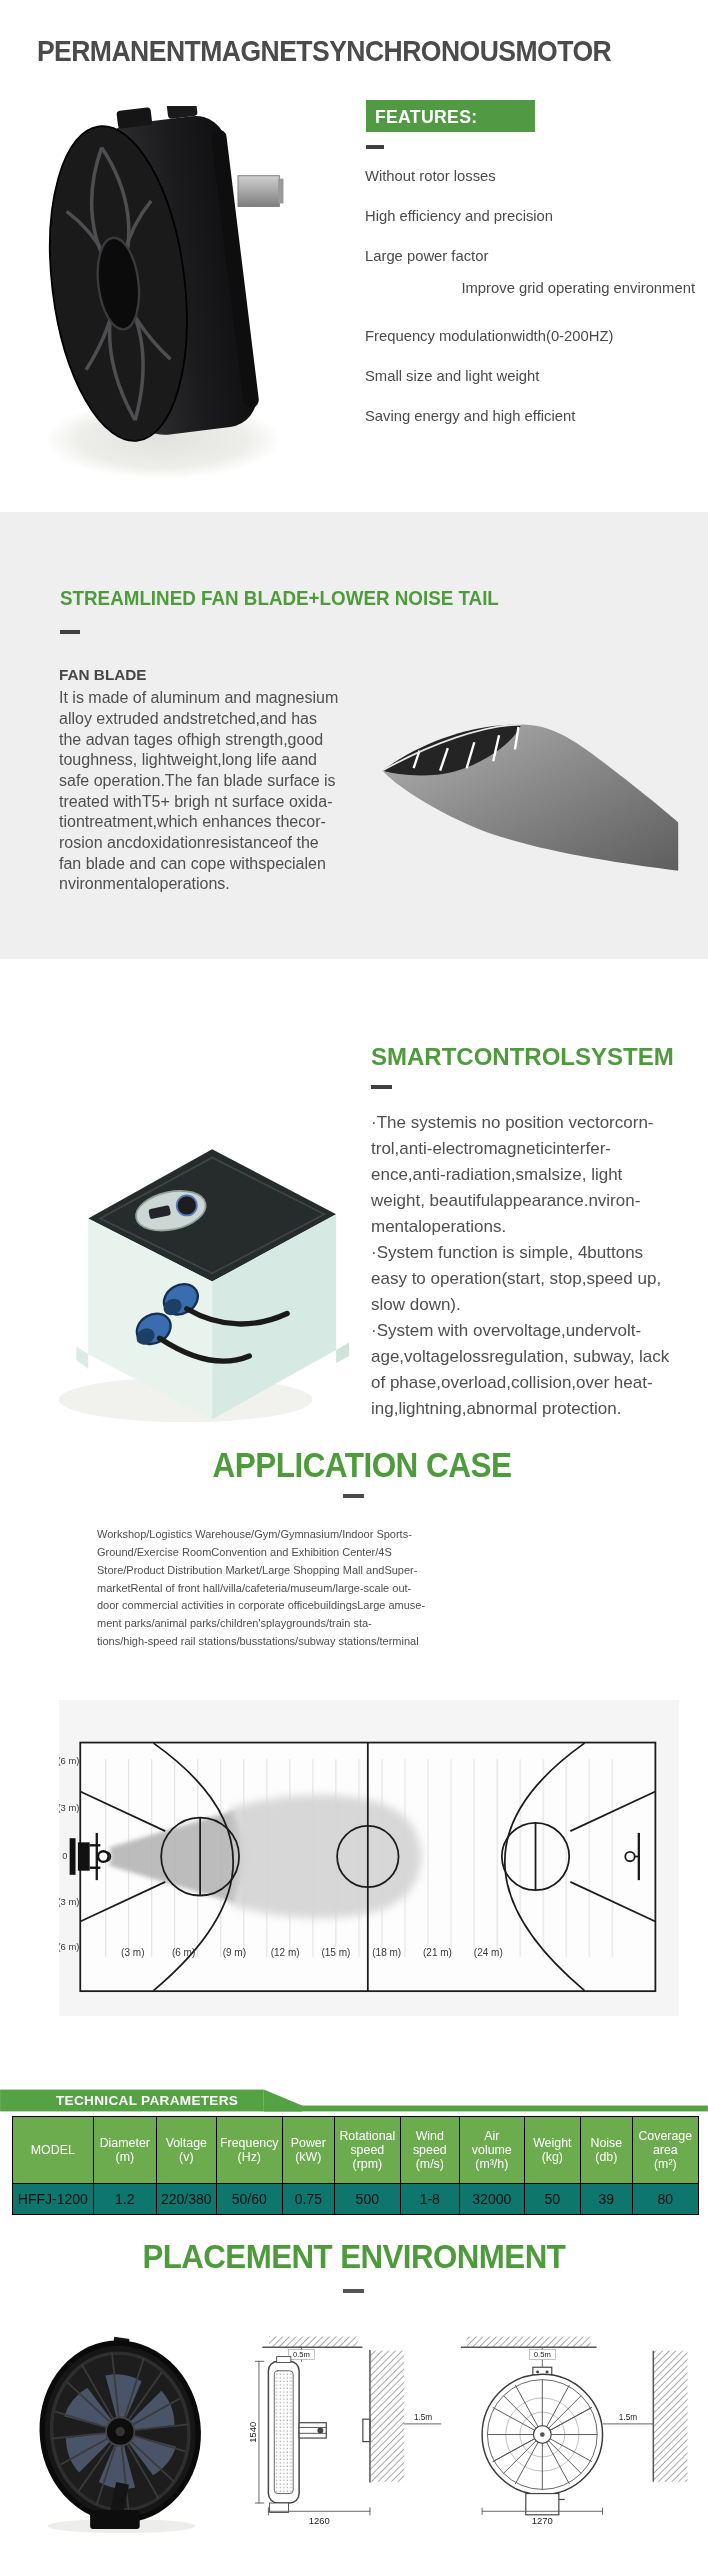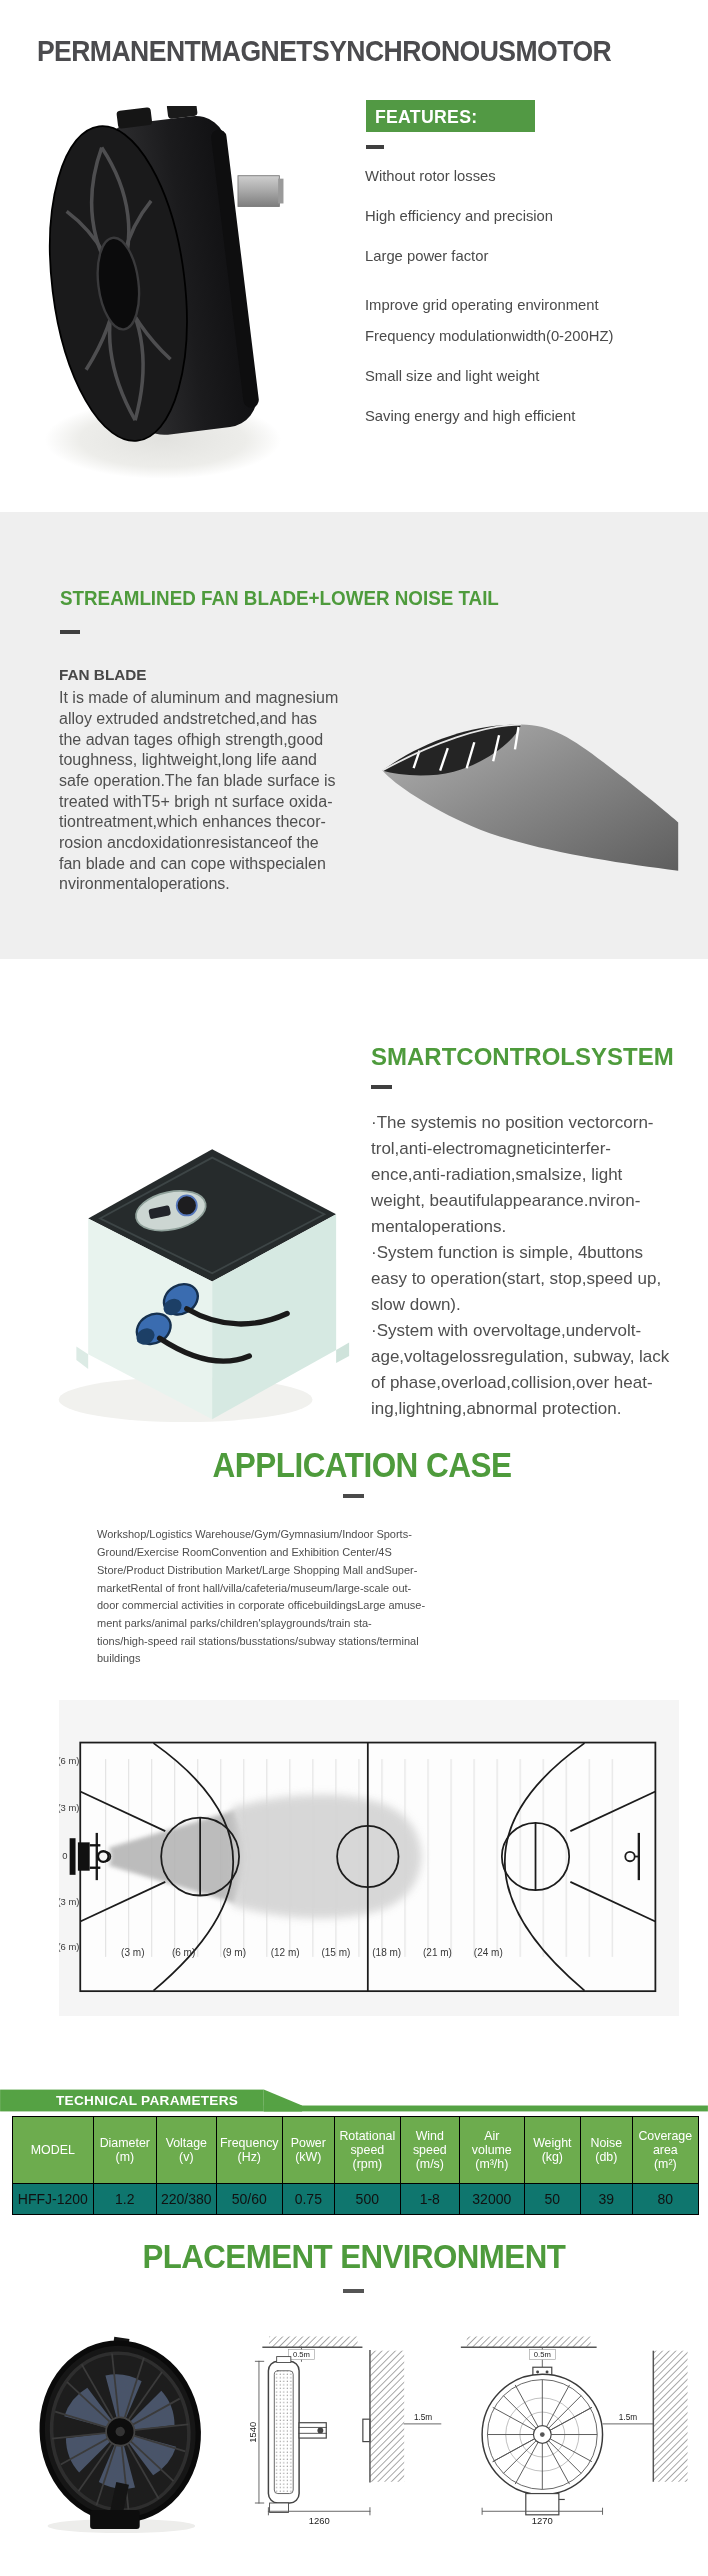--- a/index.html
+++ b/index.html
@@ -92,21 +92,21 @@
     <rect x="420" y="123" width="9" height="42" fill="#9a9a9a"></rect>
   </svg>
 
   <div class="abs" id="features-banner">
     <div>FEATURES:</div>
   </div>
   <div class="abs dash" style="left:366px;top:145px;"></div>
   <div class="abs feature-item" style="top:168px;">Without rotor losses</div>
   <div class="abs feature-item" style="top:208px;">High efficiency and precision</div>
   <div class="abs feature-item" style="top:248px;">Large power factor</div>
-  <div class="abs feature-item" style="top:297px;">Improve grid operating environment</div>
+  <div class="abs feature-item" style="top:280px;text-align:right;">Improve grid operating environment</div>
   <div class="abs feature-item" style="top:328px;">Frequency modulationwidth(0-200HZ)</div>
   <div class="abs feature-item" style="top:368px;">Small size and light weight</div>
   <div class="abs feature-item" style="top:408px;">Saving energy and high efficient</div>
 
   <div class="abs" id="band2"></div>
   <div class="abs green-h" id="blade-heading">STREAMLINED FAN BLADE+LOWER NOISE TAIL</div>
   <div class="abs dash" style="left:60px;top:630px;width:20px;"></div>
   <div class="abs" id="fanblade-label">FAN BLADE</div>
   <div class="abs p2line" style="top:689px;">It is made of aluminum and magnesium</div>
   <div class="abs p2line" style="top:710px;">alloy extruded andstretched,and has</div>
@@ -179,21 +179,20 @@
     <span>APPLICATION CASE</span>
   </div>
   <div class="abs dash" style="left:343px;top:1494px;width:21px;background:#4a4a4a;"></div>
   <div class="abs p4line" style="top:1528px;">Workshop/Logistics Warehouse/Gym/Gymnasium/Indoor Sports-</div>
   <div class="abs p4line" style="top:1546px;">Ground/Exercise RoomConvention and Exhibition Center/4S</div>
   <div class="abs p4line" style="top:1564px;">Store/Product Distribution Market/Large Shopping Mall andSuper-</div>
   <div class="abs p4line" style="top:1582px;">marketRental of front hall/villa/cafeteria/museum/large-scale out-</div>
   <div class="abs p4line" style="top:1599px;">door commercial activities in corporate officebuildingsLarge amuse-</div>
   <div class="abs p4line" style="top:1617px;">ment parks/animal parks/children'splaygrounds/train sta-</div>
   <div class="abs p4line" style="top:1635px;">tions/high-speed rail stations/busstations/subway stations/terminal</div>
-  <div class="abs p4line" style="top:1652px;">buildings</div>
 
   <div class="abs" id="court-panel">
     <svg width="620" height="316" viewBox="0 0 1050 535">
       <defs>
         <pattern id="grid" patternUnits="userSpaceOnUse" width="39" height="10">
           <line x1="1" y1="0" x2="1" y2="10" stroke="#e3e3e3" stroke-width="2"></line>
         </pattern>
         <filter id="soft4">
             <feGaussianBlur stdDeviation="4"></feGaussianBlur>
           </filter>

